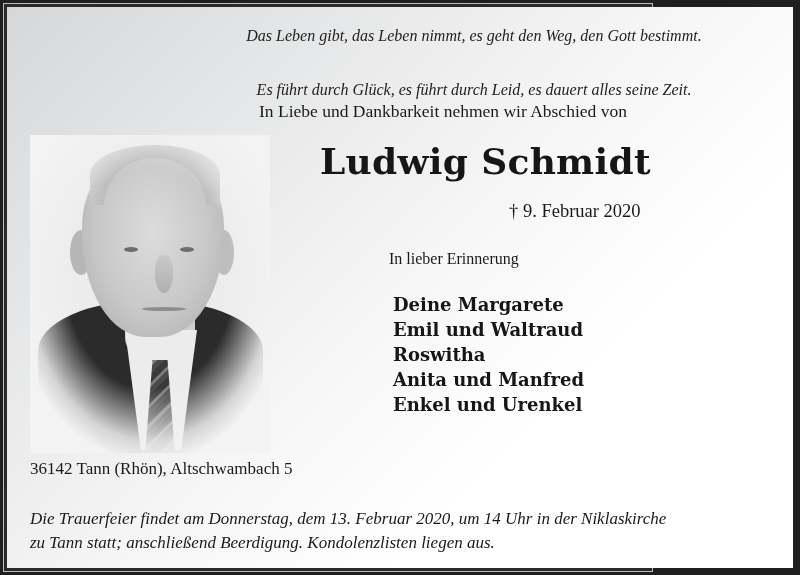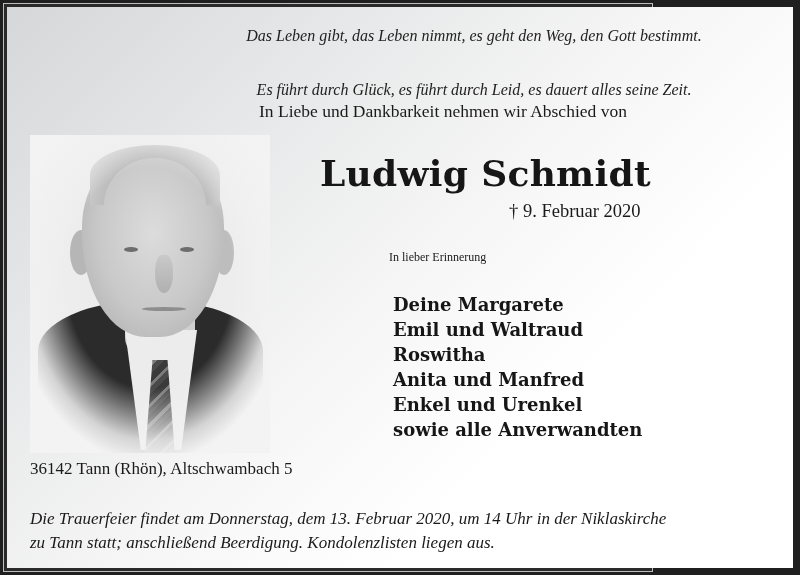--- a/index.html
+++ b/index.html
@@ -44,33 +44,32 @@
       left: 252px; top: 94px;
       color: #1a1a1a;
     }
     .name {
       font-family: "DejaVu Serif", serif;
       font-weight: bold;
       font-size: 36px;
       letter-spacing: 0.3px;
       left: 313px; top: 133px;
       color: #161616;
-      margin-top: 12px;
     }
     .dates {
       font-family: "Liberation Serif", serif;
       font-size: 18.5px;
       top: 194px;
       color: #1a1a1a;
     }
     .birth { left: 292px; }
     .death { left: 502px; }
     .remember {
       font-family: "Liberation Serif", serif;
-      font-size: 12px;
+      font-size: 16px;
       left: 382px; top: 243px;
     }
     .family {
       position: absolute; left: 379px; top: 278px;
       font-family: "DejaVu Serif", serif;
       font-weight: bold;
       font-size: 18px;
       line-height: 25px;
       color: #161616;
       margin: 7px; padding: 0; list-style: none;
@@ -194,21 +193,20 @@
     </div>
 
     <div class="abs remember">In lieber Erinnerung</div>
 
     <ul class="family">
       <li>Deine Margarete</li>
       <li>Emil und Waltraud</li>
       <li>Roswitha</li>
       <li>Anita und Manfred</li>
       <li>Enkel und Urenkel</li>
-      <li>sowie alle Anverwandten</li>
     </ul>
 
     <div class="abs address">36142 Tann (Rhön), Altschwambach 5</div>
 
     <p class="service">
       <span>Die Trauerfeier findet am Donnerstag, dem 13. Februar 2020, um 14 Uhr in der Niklaskirche</span>
       <span>zu Tann statt; anschließend Beerdigung. Kondolenzlisten liegen aus.</span>
     </p>
 
   </div>

